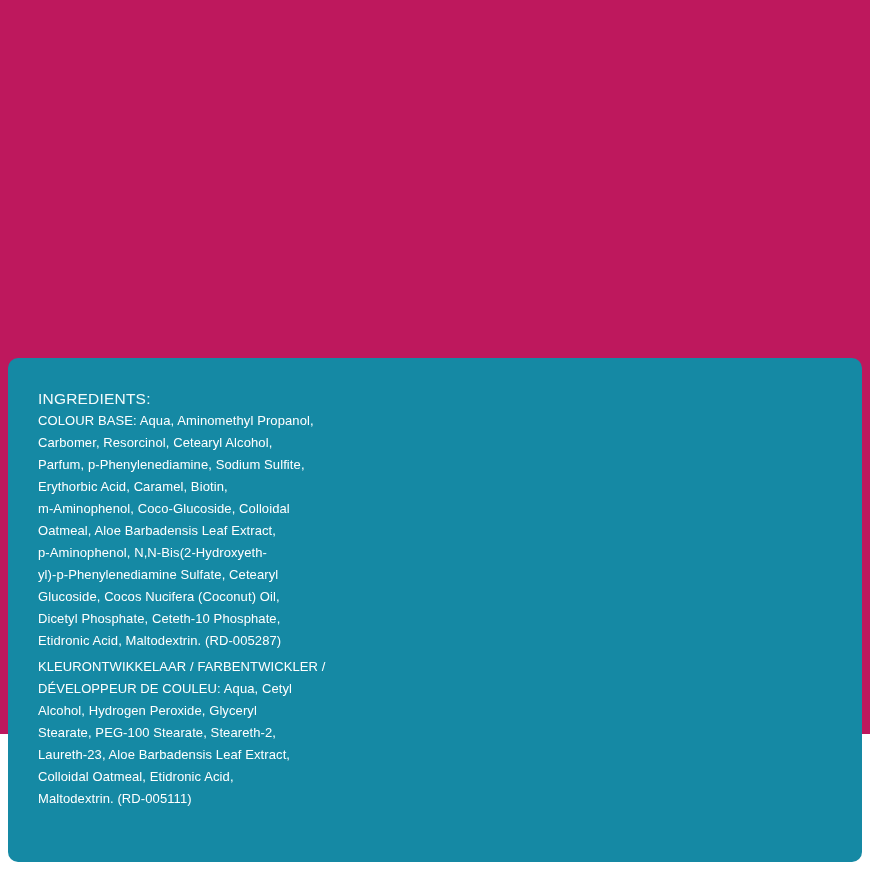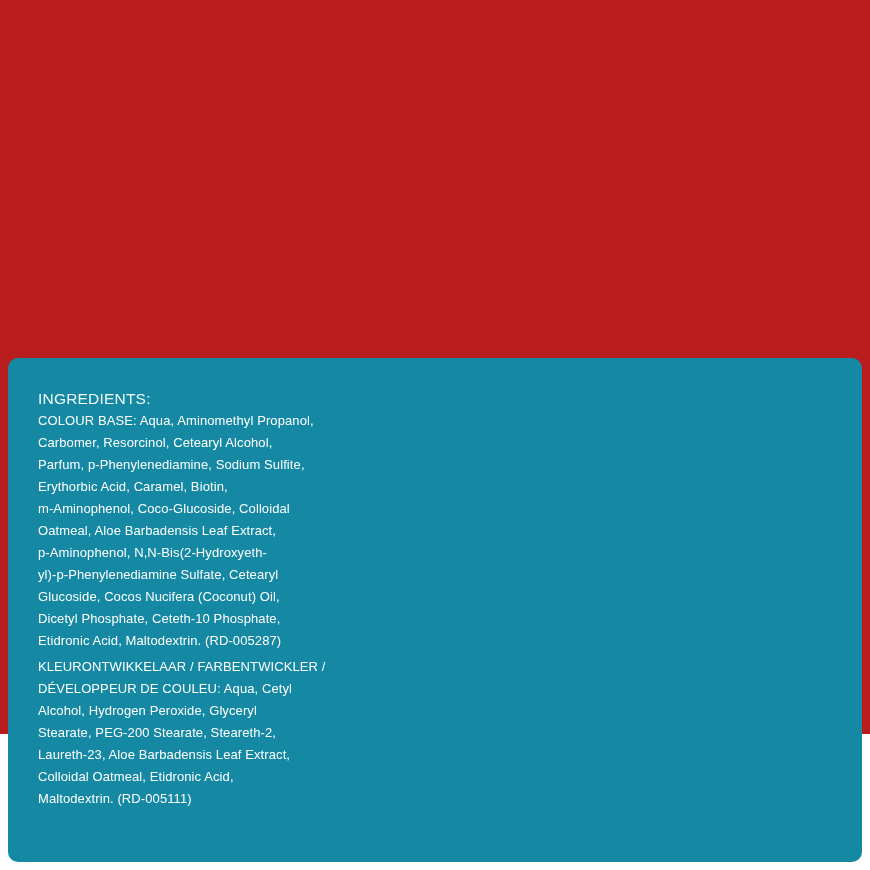--- a/index.html
+++ b/index.html
@@ -10,21 +10,21 @@
     width: 870px;
     height: 870px;
     background: #ffffff;
     font-family: "Liberation Sans", sans-serif;
     overflow: hidden;
   }
   #page {
     position: relative;
     width: 870px;
     height: 734px;
-    background: #b91c1c;
+    background: #be185d;
   }
   #label-panel {
     position: absolute;
     left: 8px;
     top: 358px;
     width: 854px;
     height: 504px;
     background: #1589a4;
     border-radius: 10px;
     box-sizing: border-box;
@@ -73,21 +73,21 @@
 Oatmeal, Aloe Barbadensis Leaf Extract,
 p-Aminophenol, N,N-Bis(2-Hydroxyeth-
 yl)-p-Phenylenediamine Sulfate, Cetearyl
 Glucoside, Cocos Nucifera (Coconut) Oil,
 Dicetyl Phosphate, Ceteth-10 Phosphate,
 Etidronic Acid, Maltodextrin.  (RD-005287)</div>
 
       <div class="para para-gap">KLEURONTWIKKELAAR / FARBENTWICKLER /
 DÉVELOPPEUR DE COULEU: Aqua, Cetyl
 Alcohol, Hydrogen Peroxide, Glyceryl
-Stearate, PEG-200 Stearate, Steareth-2,
+Stearate, PEG-100 Stearate, Steareth-2,
 Laureth-23, Aloe Barbadensis Leaf Extract,
 Colloidal Oatmeal, Etidronic Acid,
 Maltodextrin.  (RD-005111)</div>
 
     </div>
 
   </div>
 
 </div>
 

